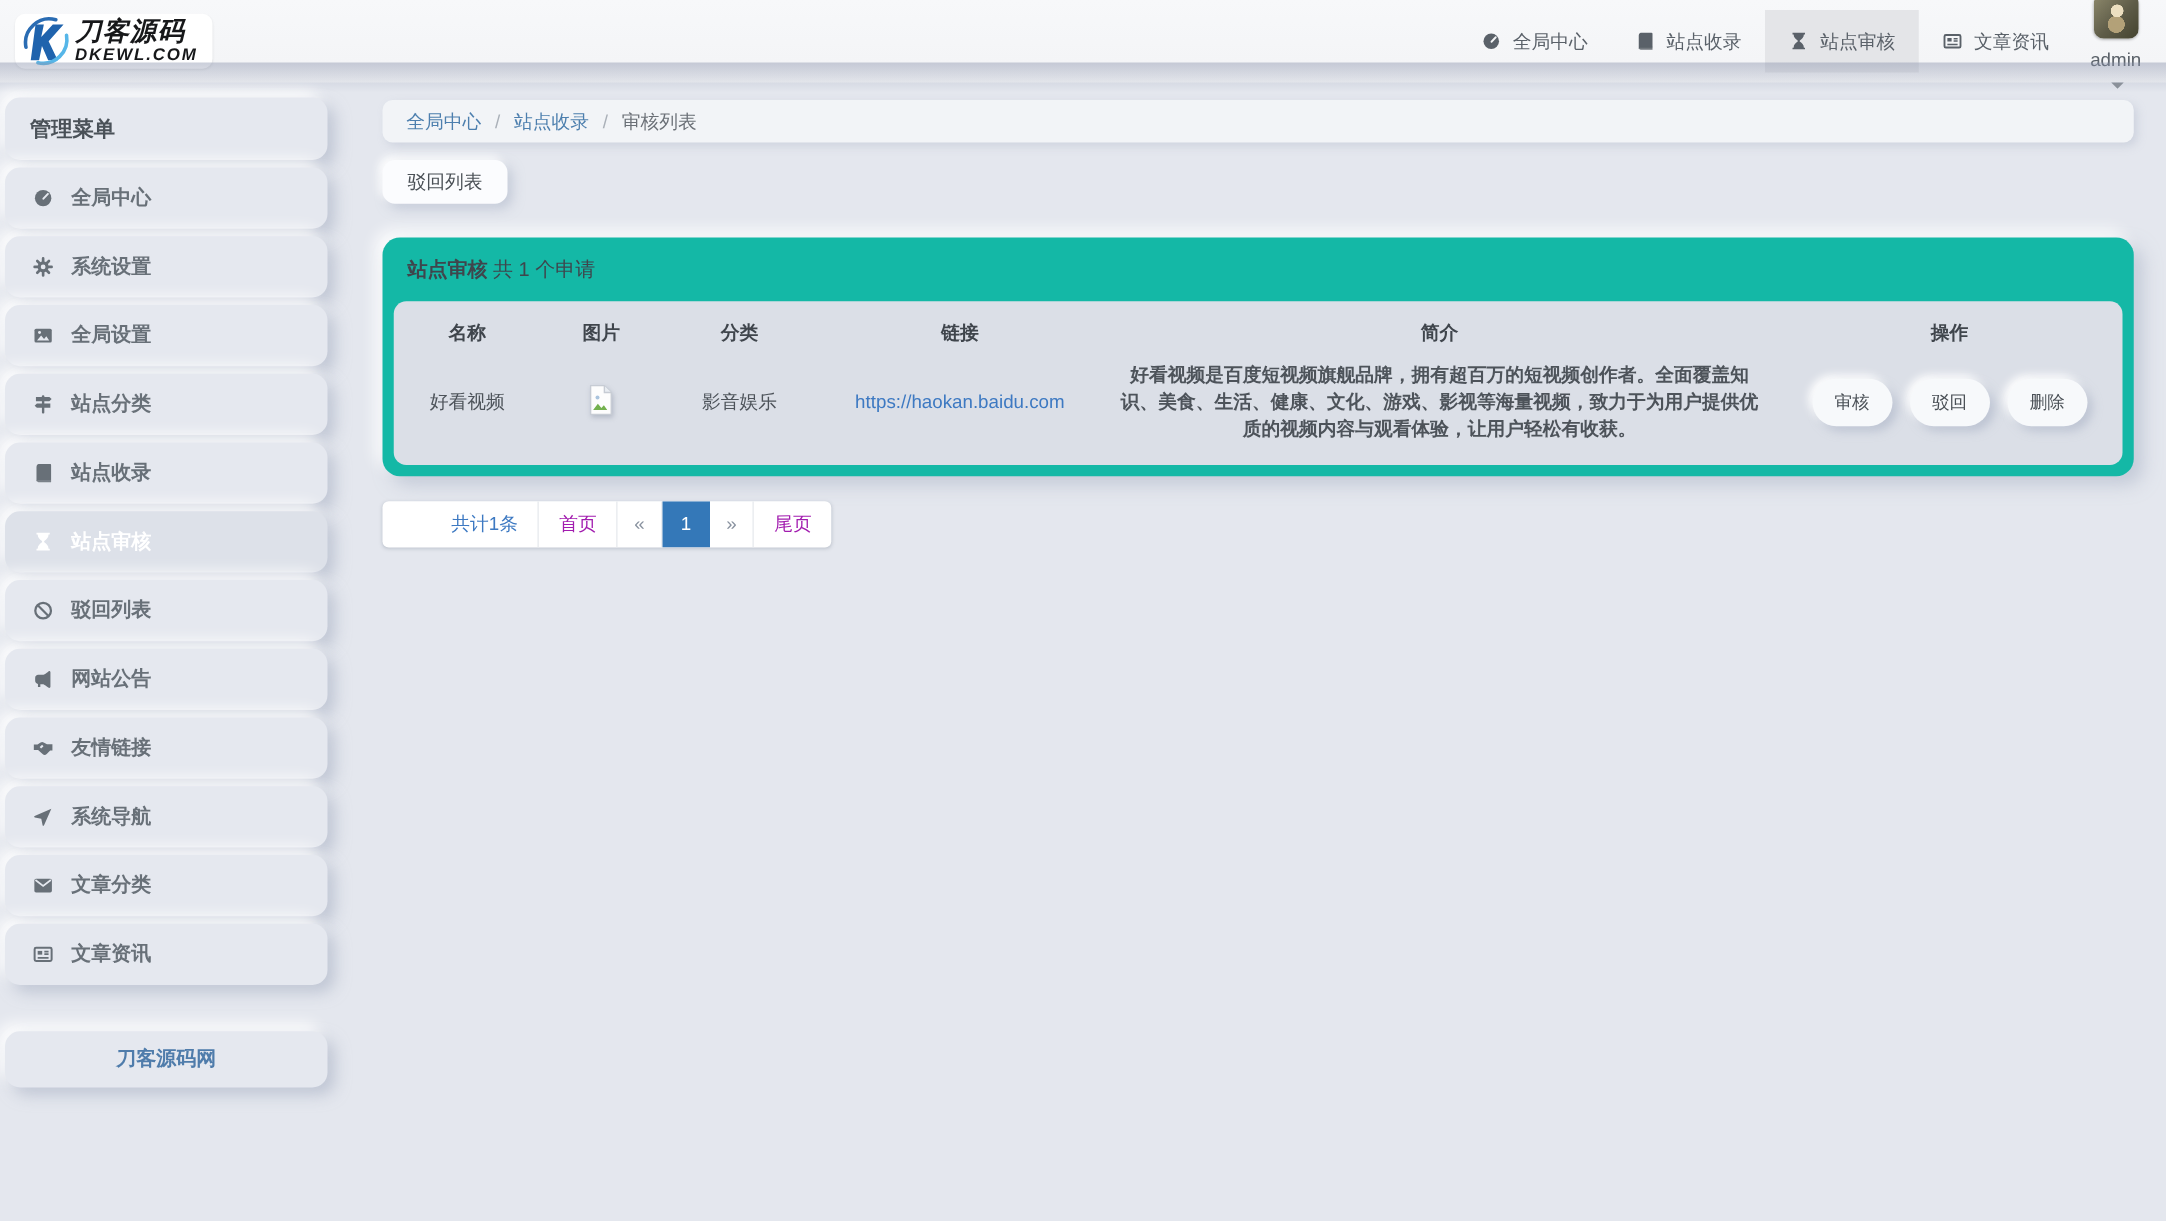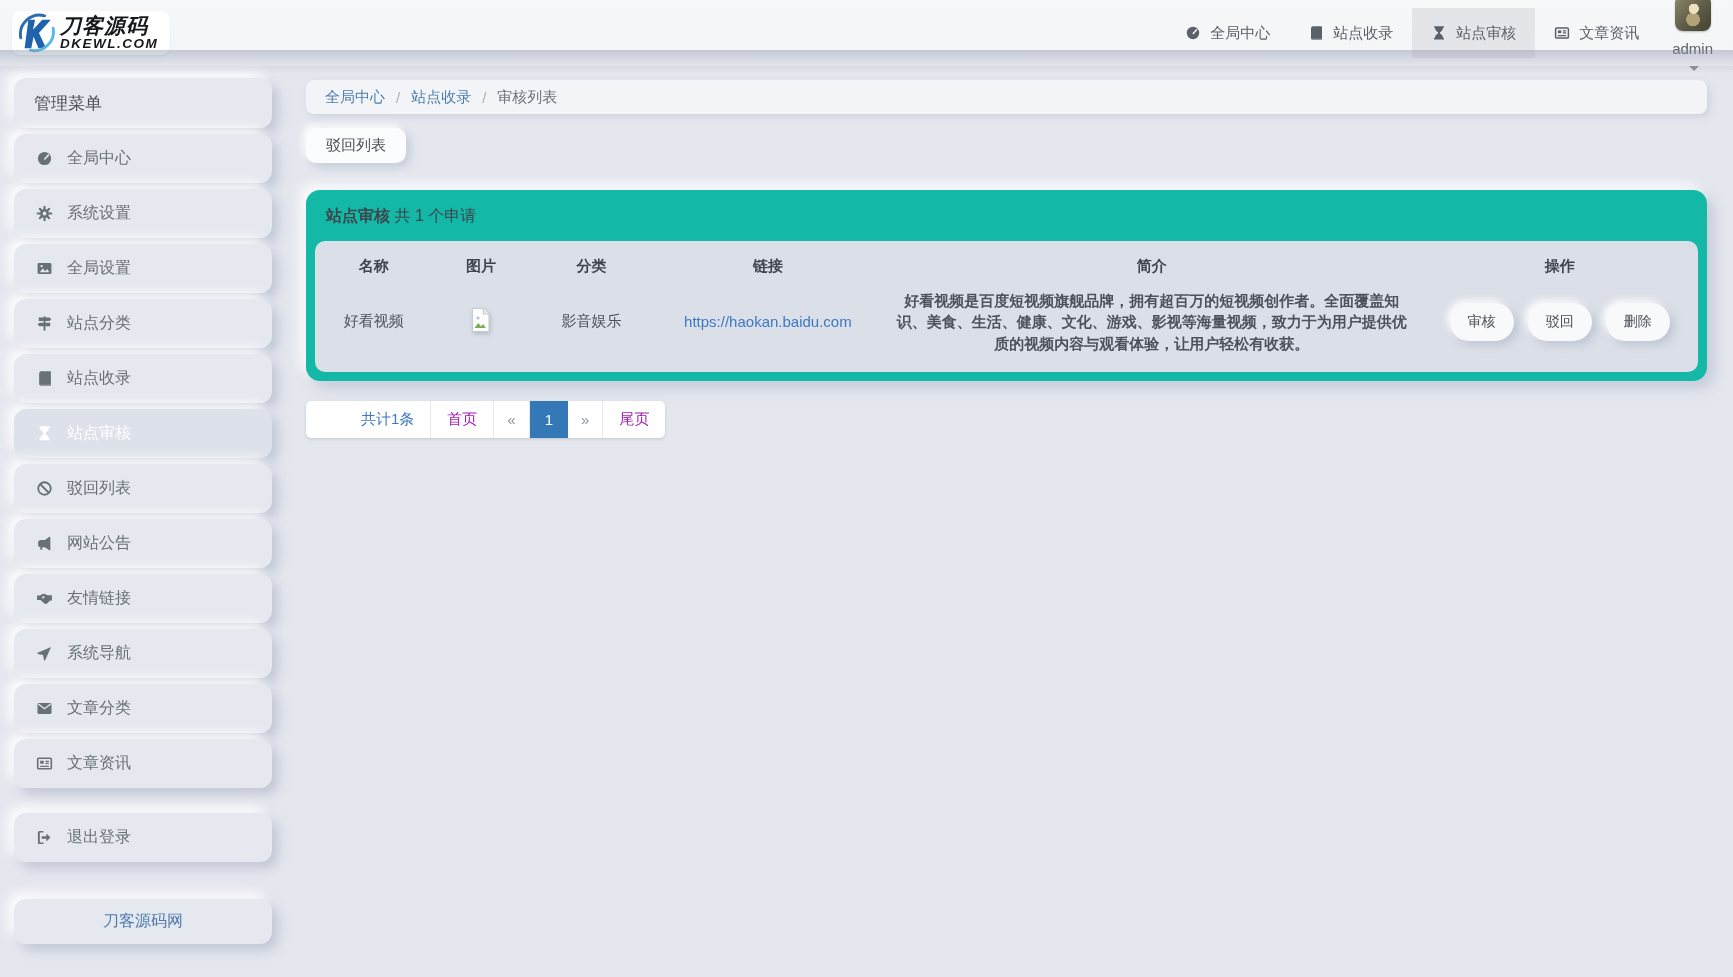--- a/index.html
+++ b/index.html
@@ -47,21 +47,21 @@
       linear-gradient(135deg, #8f8a6d, #5e5c48 55%, #44432f);
     box-shadow:0 1px 2px rgba(0,0,0,.25);
   }
   .uname { font-size:15px; color:#5a6169; }
   .caret {
     width:0; height:0; border-left:5px solid transparent; border-right:5px solid transparent;
     border-top:5px solid #8a9097; margin-left:2px;
   }
 
   
-  .sidebar { position:absolute; left:14px; top:78px; width:258px; }
+  .sidebar { position:absolute; left:4px; top:78px; width:258px;font-weight:bold; }
   .ncard {
     background:#e5e8ef; border-radius:12px;
     box-shadow:6px 6px 12px rgba(163,172,192,.55), -6px -6px 12px rgba(255,255,255,.95);
   }
   .menu-title { height:50px; display:flex; align-items:center; padding-left:20px;
     font-size:17px; color:#4a5158; margin-bottom:5px; }
   .menu-item {
     height:49px; margin-top:6px; display:flex; align-items:center; gap:13px;
     padding-left:20px; font-size:16px; color:#687078; cursor:pointer;
   }
@@ -315,29 +315,20 @@
     <span class="micon">
       <svg viewBox="0 0 16 16" width="17" height="17">
         <rect x="1.6" y="3" width="12.8" height="10" rx="1.1" fill="none" stroke="currentColor" stroke-width="1.5"></rect>
         <rect x="3.9" y="5.4" width="3.4" height="2.8" fill="currentColor"></rect>
         <path d="M8.9 5.9h3.2M8.9 7.8h3.2M3.9 10.6h8.2" stroke="currentColor" stroke-width="1.2" fill="none"></path>
       </svg>
     </span>
     <span>文章资讯</span>
   </div>
 
-  <div class="ncard menu-item logout">
-    <span class="micon">
-      <svg viewBox="0 0 16 16" width="17" height="17" fill="currentColor">
-        <path d="M7 1.8H3.4c-.9 0-1.6.7-1.6 1.6v9.2c0 .9.7 1.6 1.6 1.6H7v-1.6H3.6V3.4H7z"></path>
-        <path d="M9.8 4.2L13.6 8l-3.8 3.8V9.2H5.4V6.8h4.4z"></path>
-      </svg>
-    </span>
-    <span>退出登录</span>
-  </div>
 
   <div class="ncard side-footer">
     <a>刀客源码网</a>
   </div>
 </aside>
 
 <main class="main">
 
   <nav class="breadcrumb">
     <a>全局中心</a>

